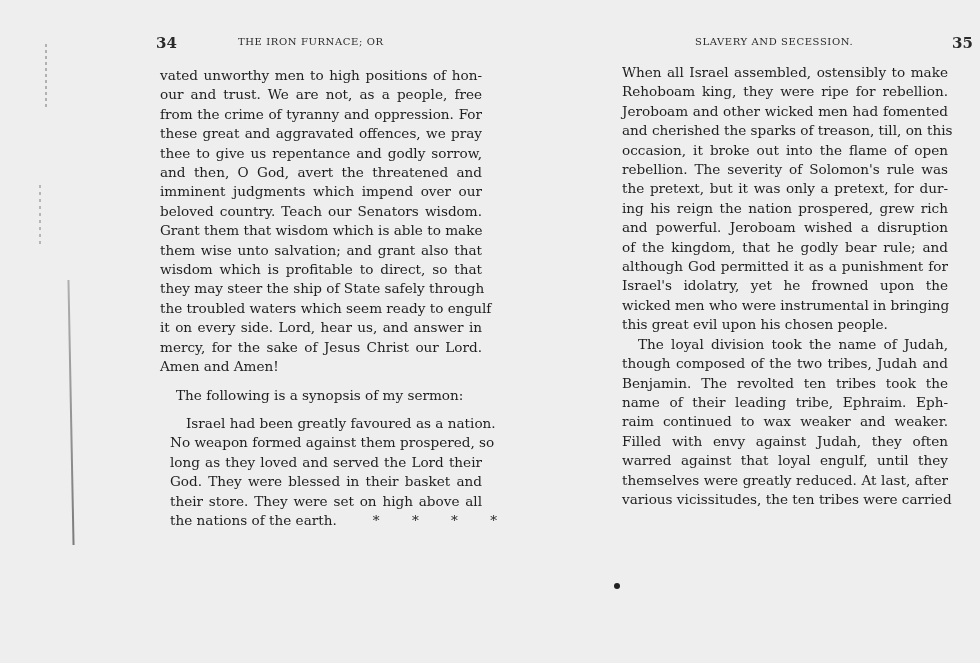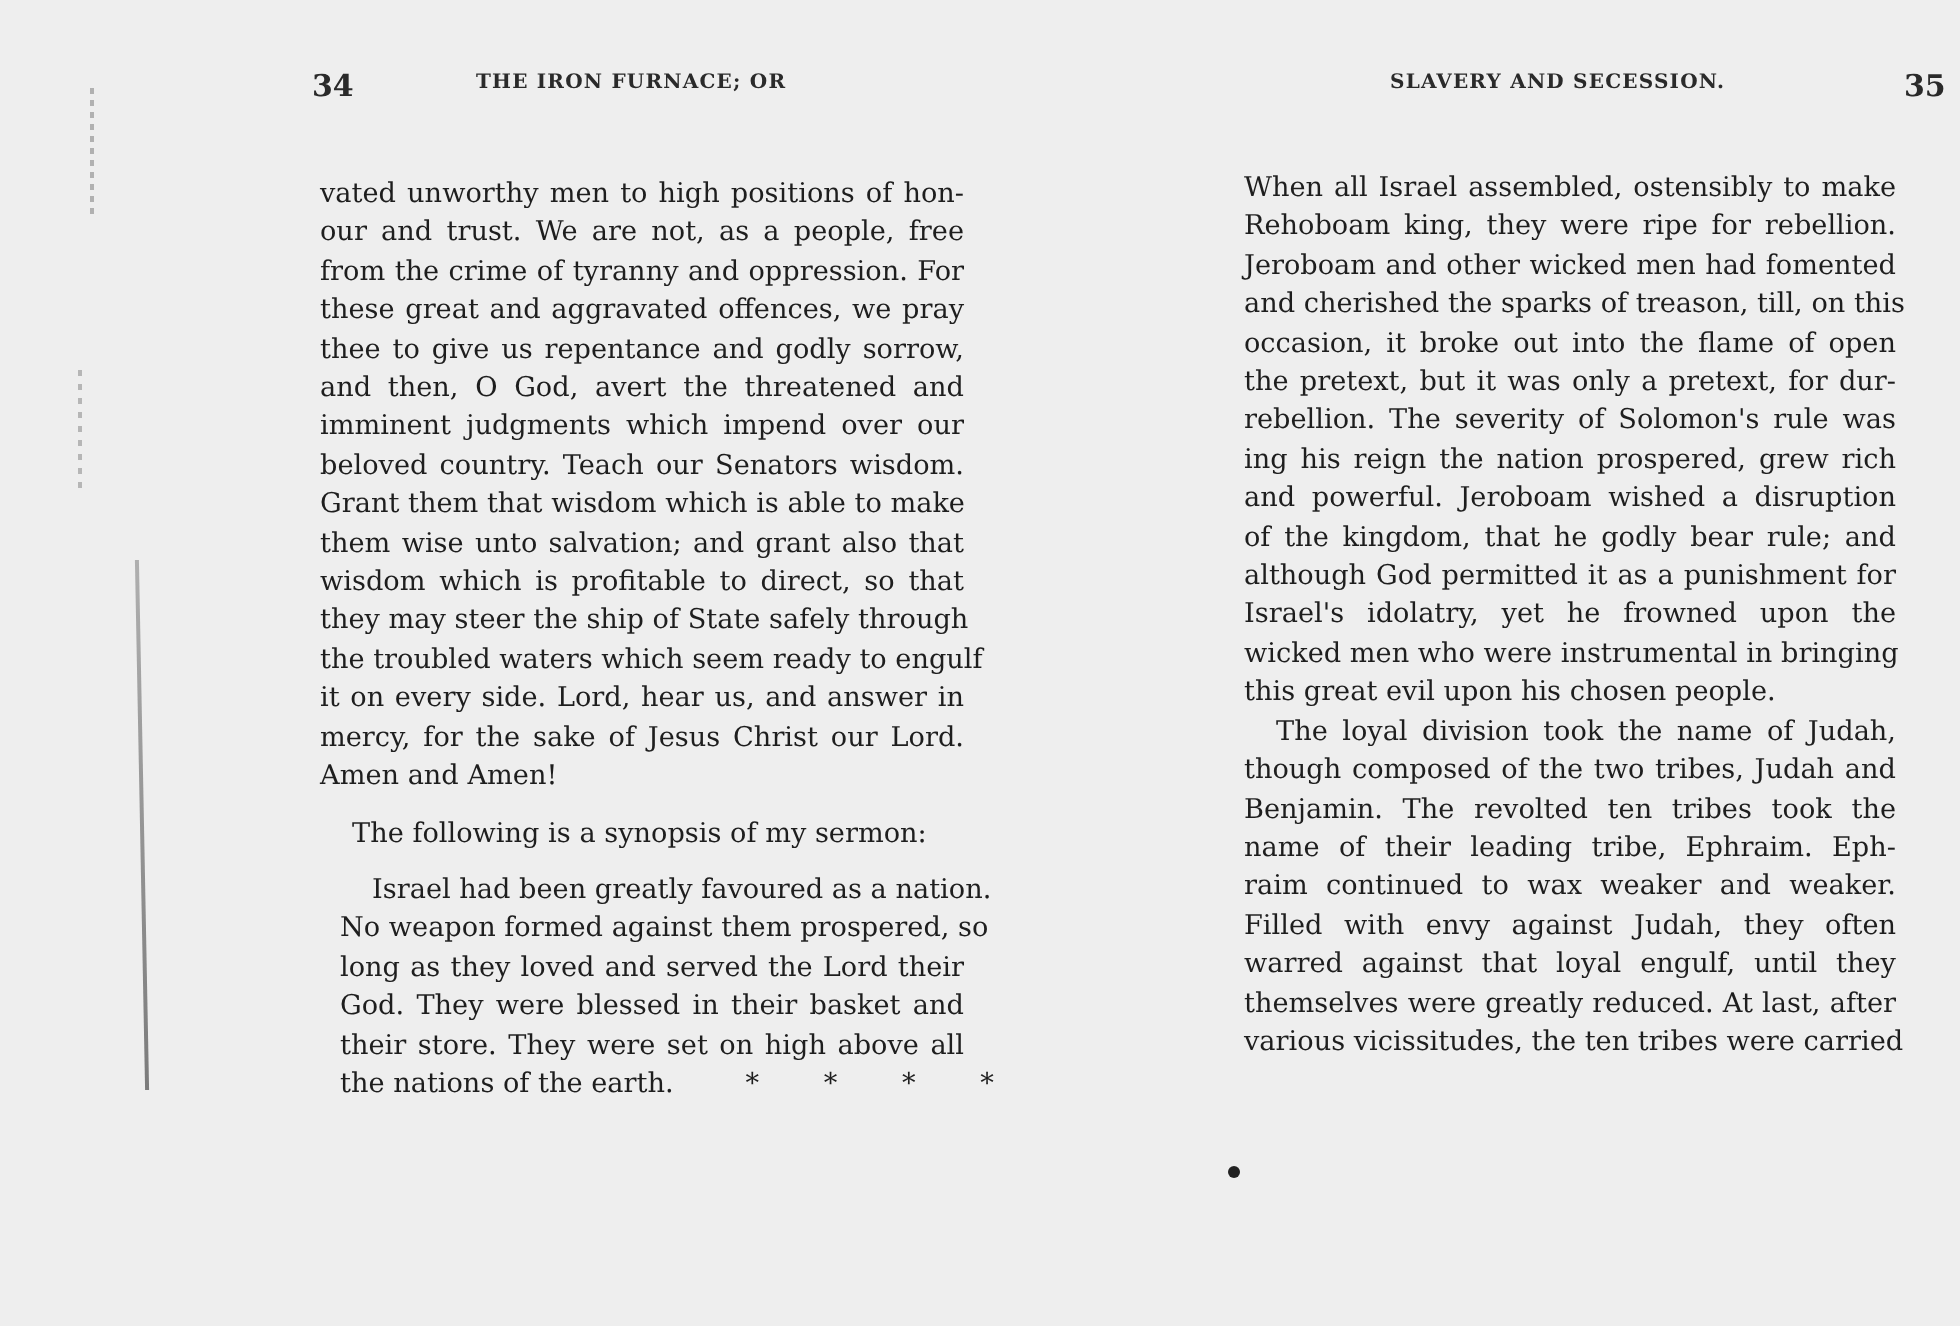--- a/index.html
+++ b/index.html
@@ -32,41 +32,40 @@
     .page-right {
       left: 520px;
       width: 460px;
     }
     .running-head {
       position: absolute;
       top: 36px;
       font-size: 12px;
       letter-spacing: 0.6px;
       font-variant: small-caps;
-      font-weight: bold;
+      font-weight: normal;
       color: #2a2a2a;
     }
     .page-number {
       position: absolute;
       top: 34px;
       font-size: 15px;
       font-weight: bold;
       color: #2a2a2a;
     }
     .left-num { left: 156px; }
     .left-title { left: 238px; font-size: 10px; }
     .right-title { left: 175px; font-size: 10px; }
     .right-num { left: 432px; }
 
     .text-block {
       position: absolute;
       font-size: 13.6px;
       line-height: 19.4px;
       text-align: justify;
-      margin-top: 22px;
     }
     .left-body {
       left: 160px;
       top: 66px;
       width: 322px;
     }
     .right-body {
       left: 102px;
       top: 63px;
       width: 326px;
@@ -180,22 +179,22 @@
     <span class="running-head right-title">SLAVERY AND SECESSION.</span>
     <span class="page-number right-num">35</span>
 
     <div class="text-block right-body">
       <div>
         <span class="line">When all Israel assembled, ostensibly to make</span>
         <span class="line">Rehoboam king, they were ripe for rebellion.</span>
         <span class="line">Jeroboam and other wicked men had fomented</span>
         <span class="line">and cherished the sparks of treason, till, on this</span>
         <span class="line">occasion, it broke out into the flame of open</span>
+        <span class="line">rebellion.  The severity of Solomon's rule was</span>
         <span class="line">the pretext, but it was only a pretext, for dur-</span>
-        <span class="line">rebellion.  The severity of Solomon's rule was</span>
         <span class="line">ing his reign the nation prospered, grew rich</span>
         <span class="line">and powerful.  Jeroboam wished a disruption</span>
         <span class="line">of the kingdom, that he godly bear rule; and</span>
         <span class="line">although God permitted it as a punishment for</span>
         <span class="line">Israel's idolatry, yet he frowned upon the</span>
         <span class="line">wicked men who were instrumental in bringing</span>
         <span class="line last">this great evil upon his chosen people.</span>
       </div>
       <div>
         <span class="line indent">The loyal division took the name of Judah,</span>

